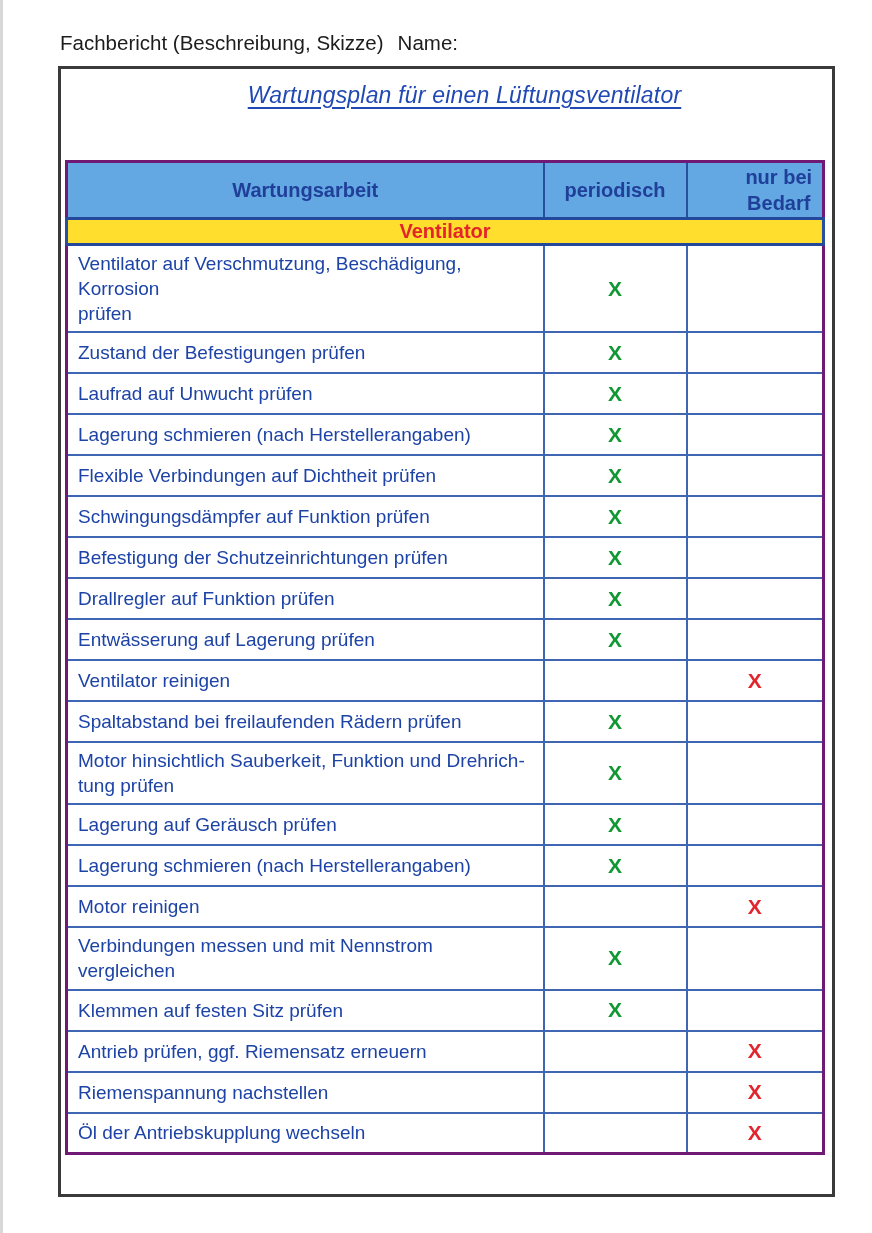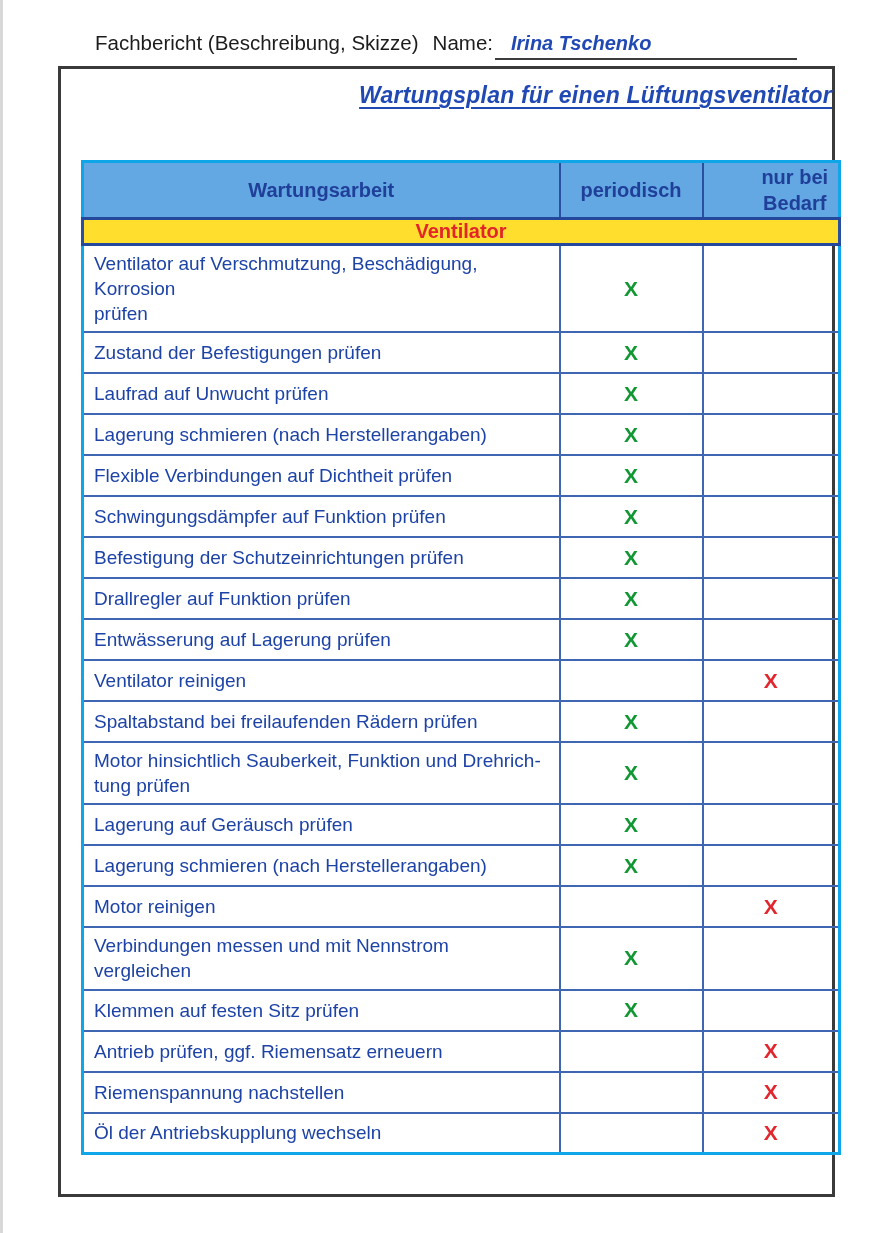--- a/index.html
+++ b/index.html
@@ -11,46 +11,46 @@
   }
   .scan-edge {
     position:absolute; left:0; top:0; width:3px; height:1233px;
     background:#d8d8d8;
   }
   
   .topline {
     position:absolute; left:60px; top:31px; width:760px;
     display:flex; align-items:baseline; font-size:20.5px; color:#1c1c1c;
   }
-  .topline .label { white-space:nowrap;margin-left:35px; }
+  .topline .label { white-space:nowrap; }
   .topline .name-label { margin-left:14px; white-space:nowrap; }
   .name-slot {
     display:inline-block; width:302px; margin-left:2px;
     border-bottom:2px solid #3c3c3c; padding:0 0 3px 16px;
     font-weight:bold; font-style:italic; font-size:20px; color:#2149b4;
     white-space:nowrap;
   }
   
   .frame {
     position:absolute; left:58px; top:66px; width:777px; height:1131px;
     border:3px solid #3a3a3a; background:#ffffff;
   }
   .doc-title {
-    margin-top:13px; text-align:right;
-    font-size:23px; font-weight:bold; font-style:italic;
+    margin-top:13px; text-align:center;
+    font-size:23px; font-weight:normal; font-style:italic;
     color:#2149b4; text-decoration:underline;
     text-decoration-thickness:2px; text-underline-offset:4px;
     letter-spacing:0.2px;
     padding-left:36px;
   }
   
   table.plan {
-    position:absolute; left:20px; top:91px; width:757px;
+    position:absolute; left:4px; top:91px; width:757px;
     border-collapse:collapse; table-layout:fixed;
-    border:3px solid #0ea5e9;
+    border:3px solid #701a75;
   }
   .plan col.c-task { width:477px; }
   .plan col.c-per  { width:143px; }
   .plan col.c-bed  { width:137px; }
   .plan th, .plan td { border:2px solid #3f66b2; vertical-align:middle; }
   .plan thead th {
     background:#63a7e3; color:#1f3f99; font-size:20px; font-weight:bold;
     height:57px; text-align:center; line-height:1.3;
     border:2px solid #2a4f9f; border-bottom:3px solid #24489c;
   }
@@ -71,21 +71,20 @@
   td.mark-red   { color:#e1262e; }
 </style>
 </head>
 <body>
 
 <div class="scan-edge"></div>
 
 <div class="topline">
   <span class="label">Fachbericht (Beschreibung, Skizze)</span>
   <span class="name-label">Name:</span>
-  <span class="name-slot">Irina Tschenko</span>
 </div>
 
 <div class="frame">
   <div class="doc-title">Wartungsplan für einen Lüftungsventilator</div>
 
   <table class="plan">
     <colgroup>
         <col class="c-task">
         <col class="c-per">
         <col class="c-bed">

